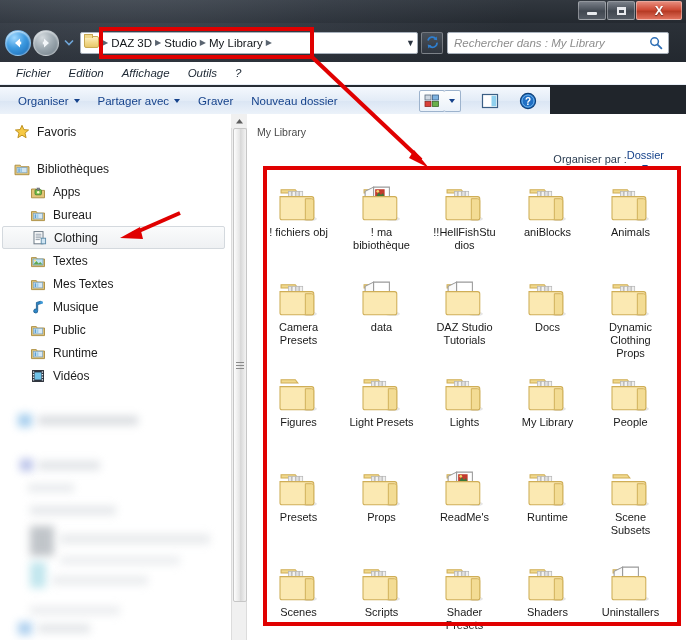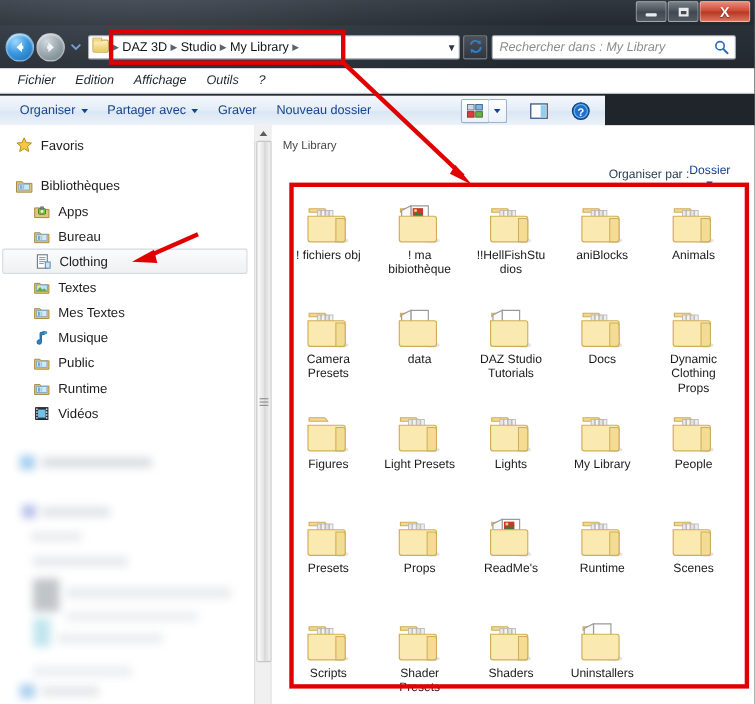--- a/index.html
+++ b/index.html
@@ -879,20 +879,31 @@
                 <path d="M26 13 h6 a2 2 0 0 1 2 2 V31 a2 2 0 0 1 -2 2 h-6 Z" fill="#f3dc94" stroke="#cfae57" stroke-width=".9"></path>
               </svg>
             </div>
             <div class="itemlabel">Runtime</div>
           </div>
           <div class="item">
             <div class="folder">
               <svg width="44" height="38" viewBox="0 0 40 36">
                 <ellipse cx="30" cy="32" rx="7" ry="2.2" fill="#000" opacity=".10"></ellipse>
                 <path d="M3 4.5 h13.5 l2.4 3 H3 Z" fill="#f1d98d" stroke="#cfae57" stroke-width="1"></path>
+                <path d="M2 11 h30 a2 2 0 0 1 2 2 V31 a2 2 0 0 1 -2 2 H4 a2 2 0 0 1 -2 -2 Z" fill="#fbe9b2" stroke="#cfae57" stroke-width="1"></path>
+                <path d="M26 13 h6 a2 2 0 0 1 2 2 V31 a2 2 0 0 1 -2 2 h-6 Z" fill="#f3dc94" stroke="#cfae57" stroke-width=".9"></path>
+              </svg>
+            </div>
+            <div class="itemlabel">Scene Subsets</div>
+          </div>
+          <div class="item">
+            <div class="folder">
+              <svg width="44" height="38" viewBox="0 0 40 36">
+                <ellipse cx="30" cy="32" rx="7" ry="2.2" fill="#000" opacity=".10"></ellipse>
+                <path d="M3 4.5 h13.5 l2.4 3 H3 Z" fill="#f1d98d" stroke="#cfae57" stroke-width="1"></path>
                 <rect x="10" y="6" width="3" height="25" fill="#e8e8e8" stroke="#b5b5b5" stroke-width=".7"></rect>
                 <rect x="13.5" y="6" width="3" height="25" fill="#f4f4f4" stroke="#b5b5b5" stroke-width=".7"></rect>
                 <rect x="17" y="6" width="3" height="25" fill="#e2e2e2" stroke="#b5b5b5" stroke-width=".7"></rect>
                 <rect x="20.5" y="6" width="3" height="25" fill="#f0f0f0" stroke="#b5b5b5" stroke-width=".7"></rect>
                 <path d="M2 11 h30 a2 2 0 0 1 2 2 V31 a2 2 0 0 1 -2 2 H4 a2 2 0 0 1 -2 -2 Z" fill="#fbe9b2" stroke="#cfae57" stroke-width="1"></path>
                 <path d="M26 13 h6 a2 2 0 0 1 2 2 V31 a2 2 0 0 1 -2 2 h-6 Z" fill="#f3dc94" stroke="#cfae57" stroke-width=".9"></path>
               </svg>
             </div>
             <div class="itemlabel">Scenes</div>
           </div>

